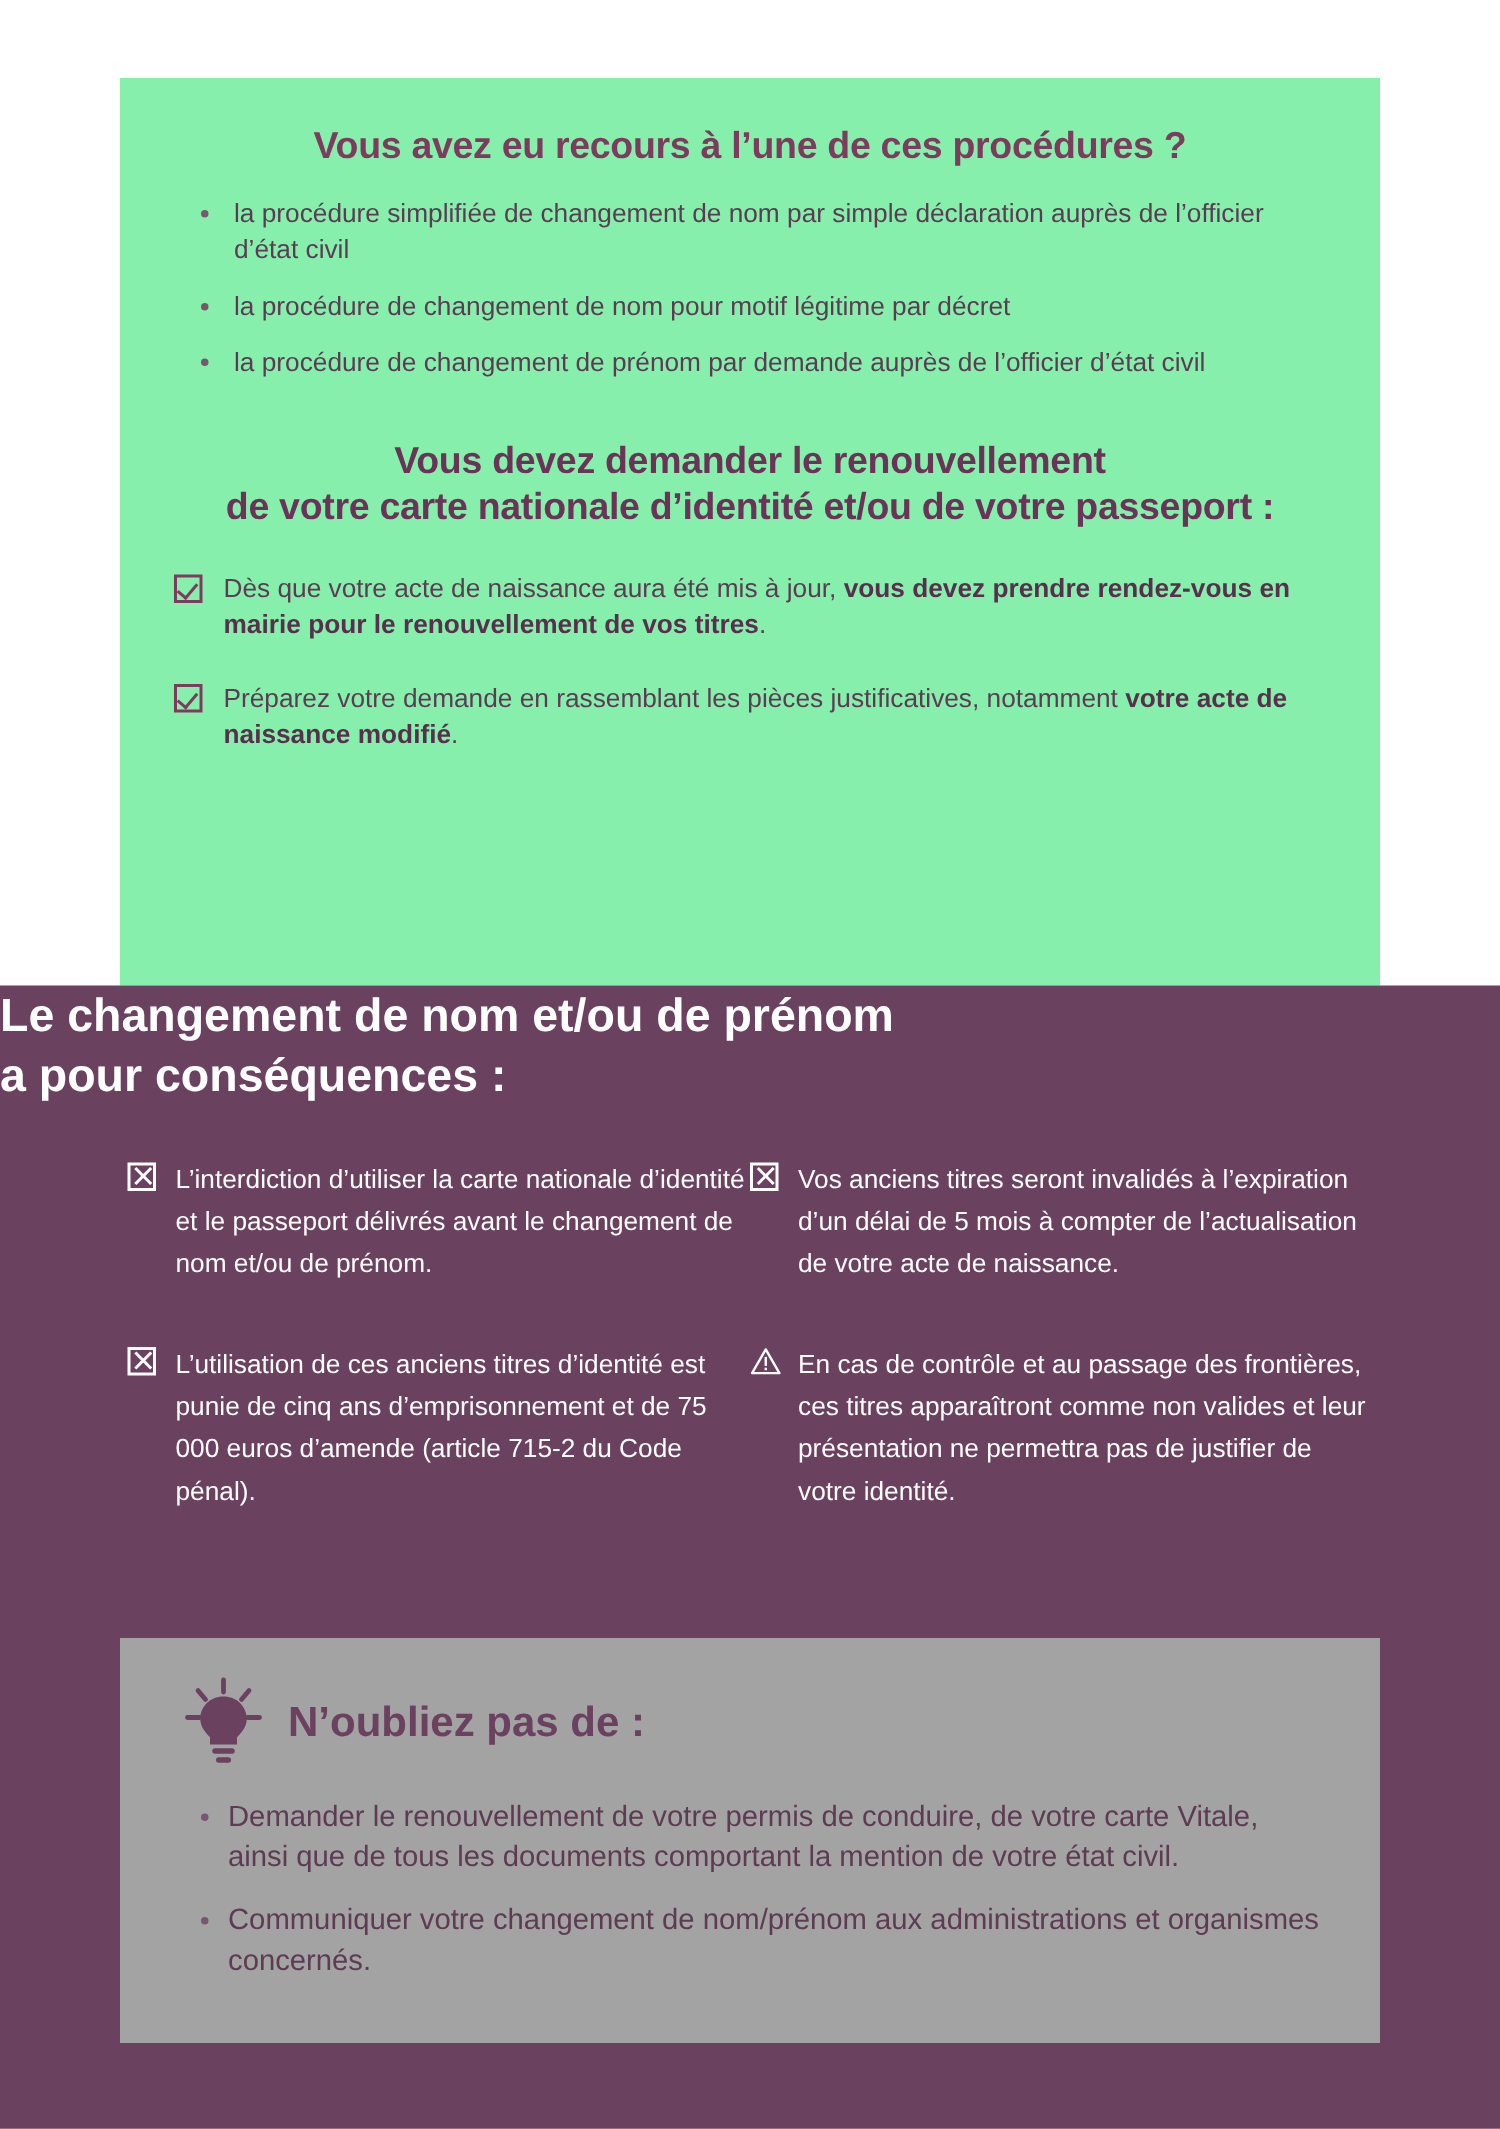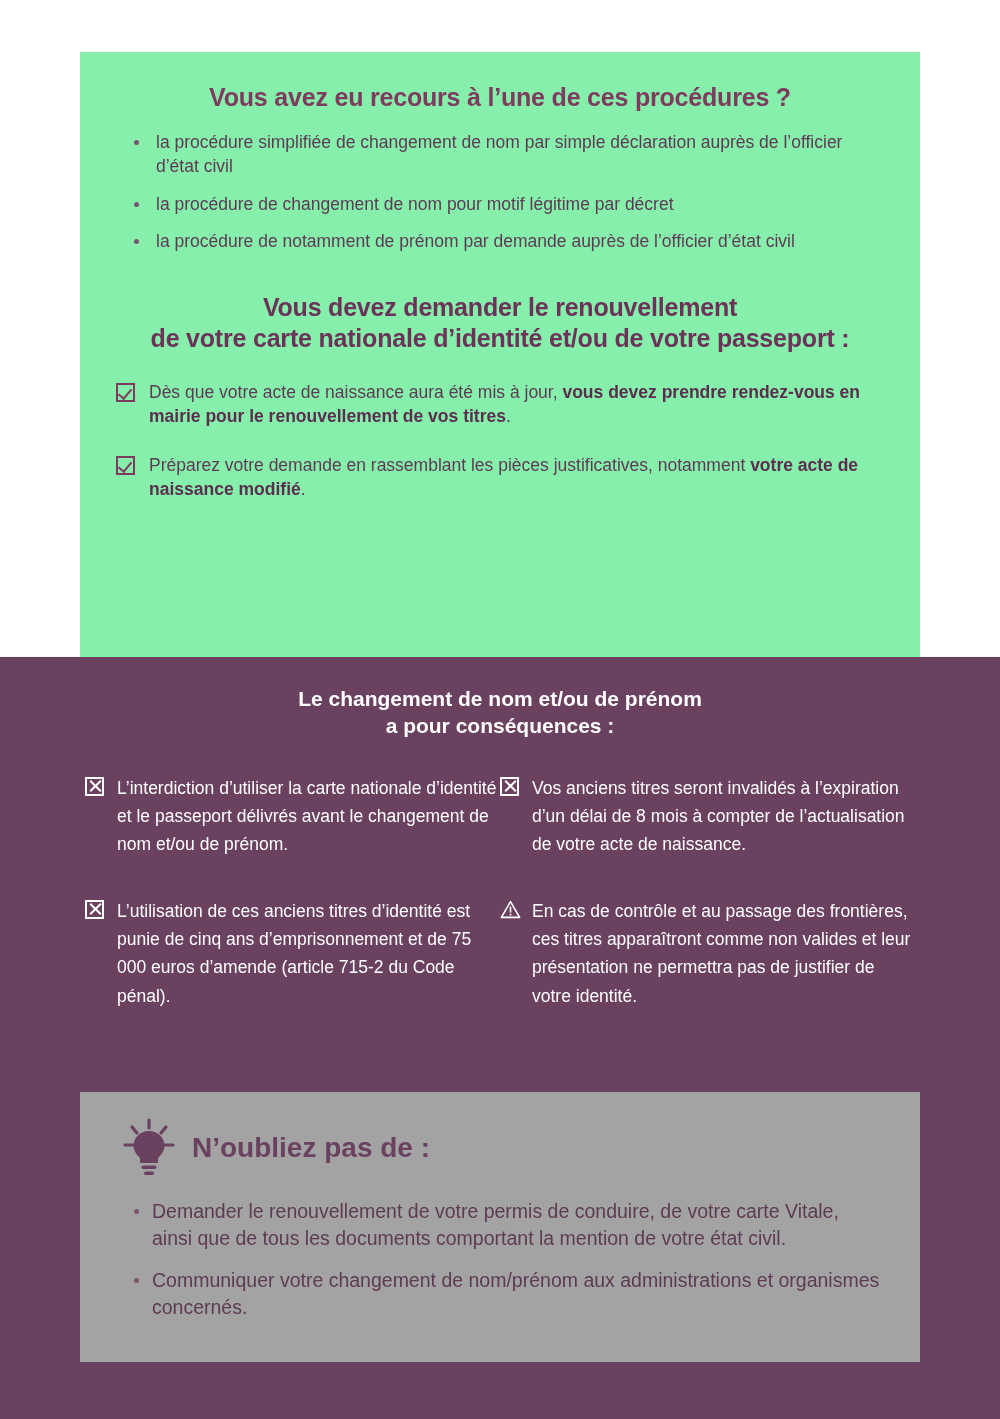--- a/index.html
+++ b/index.html
@@ -105,24 +105,23 @@
   .panel-dark {
     position: absolute;
     left: 0;
     top: 657px;
     width: 1000px;
     height: 762px;
     background: #6b4160;
   }
   .panel-dark h2 {
     margin: 0;
-    padding-top: 28px;
-    text-align: center;
+    text-align: left;
     color: #ffffff;
-    font-size: 21px;
+    font-size: 31px;
     font-weight: bold;
     line-height: 1.3;
   }
   .cols {
     display: flex;
     margin: 34px 60px 0 85px;
   }
   .col { width: 415px; }
   .x-row {
     display: flex;
@@ -214,21 +213,21 @@
 </head>
 <body>
 
 <div class="panel-light">
 
   <h2>Vous avez eu recours à l’une de ces procédures ?</h2>
 
   <ul class="dotlist">
     <li>la procédure simplifiée de changement de nom par simple déclaration auprès de l’officier d’état civil</li>
     <li>la procédure de changement de nom pour motif légitime par décret</li>
-    <li>la procédure de notamment de prénom par demande auprès de l’officier d’état civil</li>
+    <li>la procédure de changement de prénom par demande auprès de l’officier d’état civil</li>
   </ul>
 
   <h2 class="h2-block2">
     <span>Vous devez demander le renouvellement</span><br>
     <span>de votre carte nationale d’identité et/ou de votre passeport :</span>
   </h2>
 
   <div class="checklist">
 
     <div class="check-row">
@@ -265,21 +264,21 @@
         <span class="x-box"></span>
         <span class="x-text">L’utilisation de ces anciens titres d’identité est punie de cinq ans d’emprisonnement et de 75 000 euros d’amende (article 715-2 du Code pénal).</span>
       </div>
 
     </div>
 
     <div class="col">
 
       <div class="x-row">
         <span class="x-box"></span>
-        <span class="x-text">Vos anciens titres seront invalidés à l’expiration d’un délai de 8 mois à compter de l’actualisation de votre acte de naissance.</span>
+        <span class="x-text">Vos anciens titres seront invalidés à l’expiration d’un délai de 5 mois à compter de l’actualisation de votre acte de naissance.</span>
       </div>
 
       <div class="x-row">
         <span class="warn-ico">
           <svg width="21" height="19" viewBox="0 0 21 19" fill="none" xmlns="http://www.w3.org/2000/svg">
             <path d="M10.5 1.6 L19.6 17.4 H1.4 Z" stroke="#ffffff" stroke-width="1.6" fill="none" stroke-linejoin="round"></path>
             <rect x="9.7" y="6.6" width="1.6" height="6" fill="#ffffff"></rect>
             <rect x="9.7" y="13.8" width="1.6" height="1.7" fill="#ffffff"></rect>
           </svg>
         </span>

